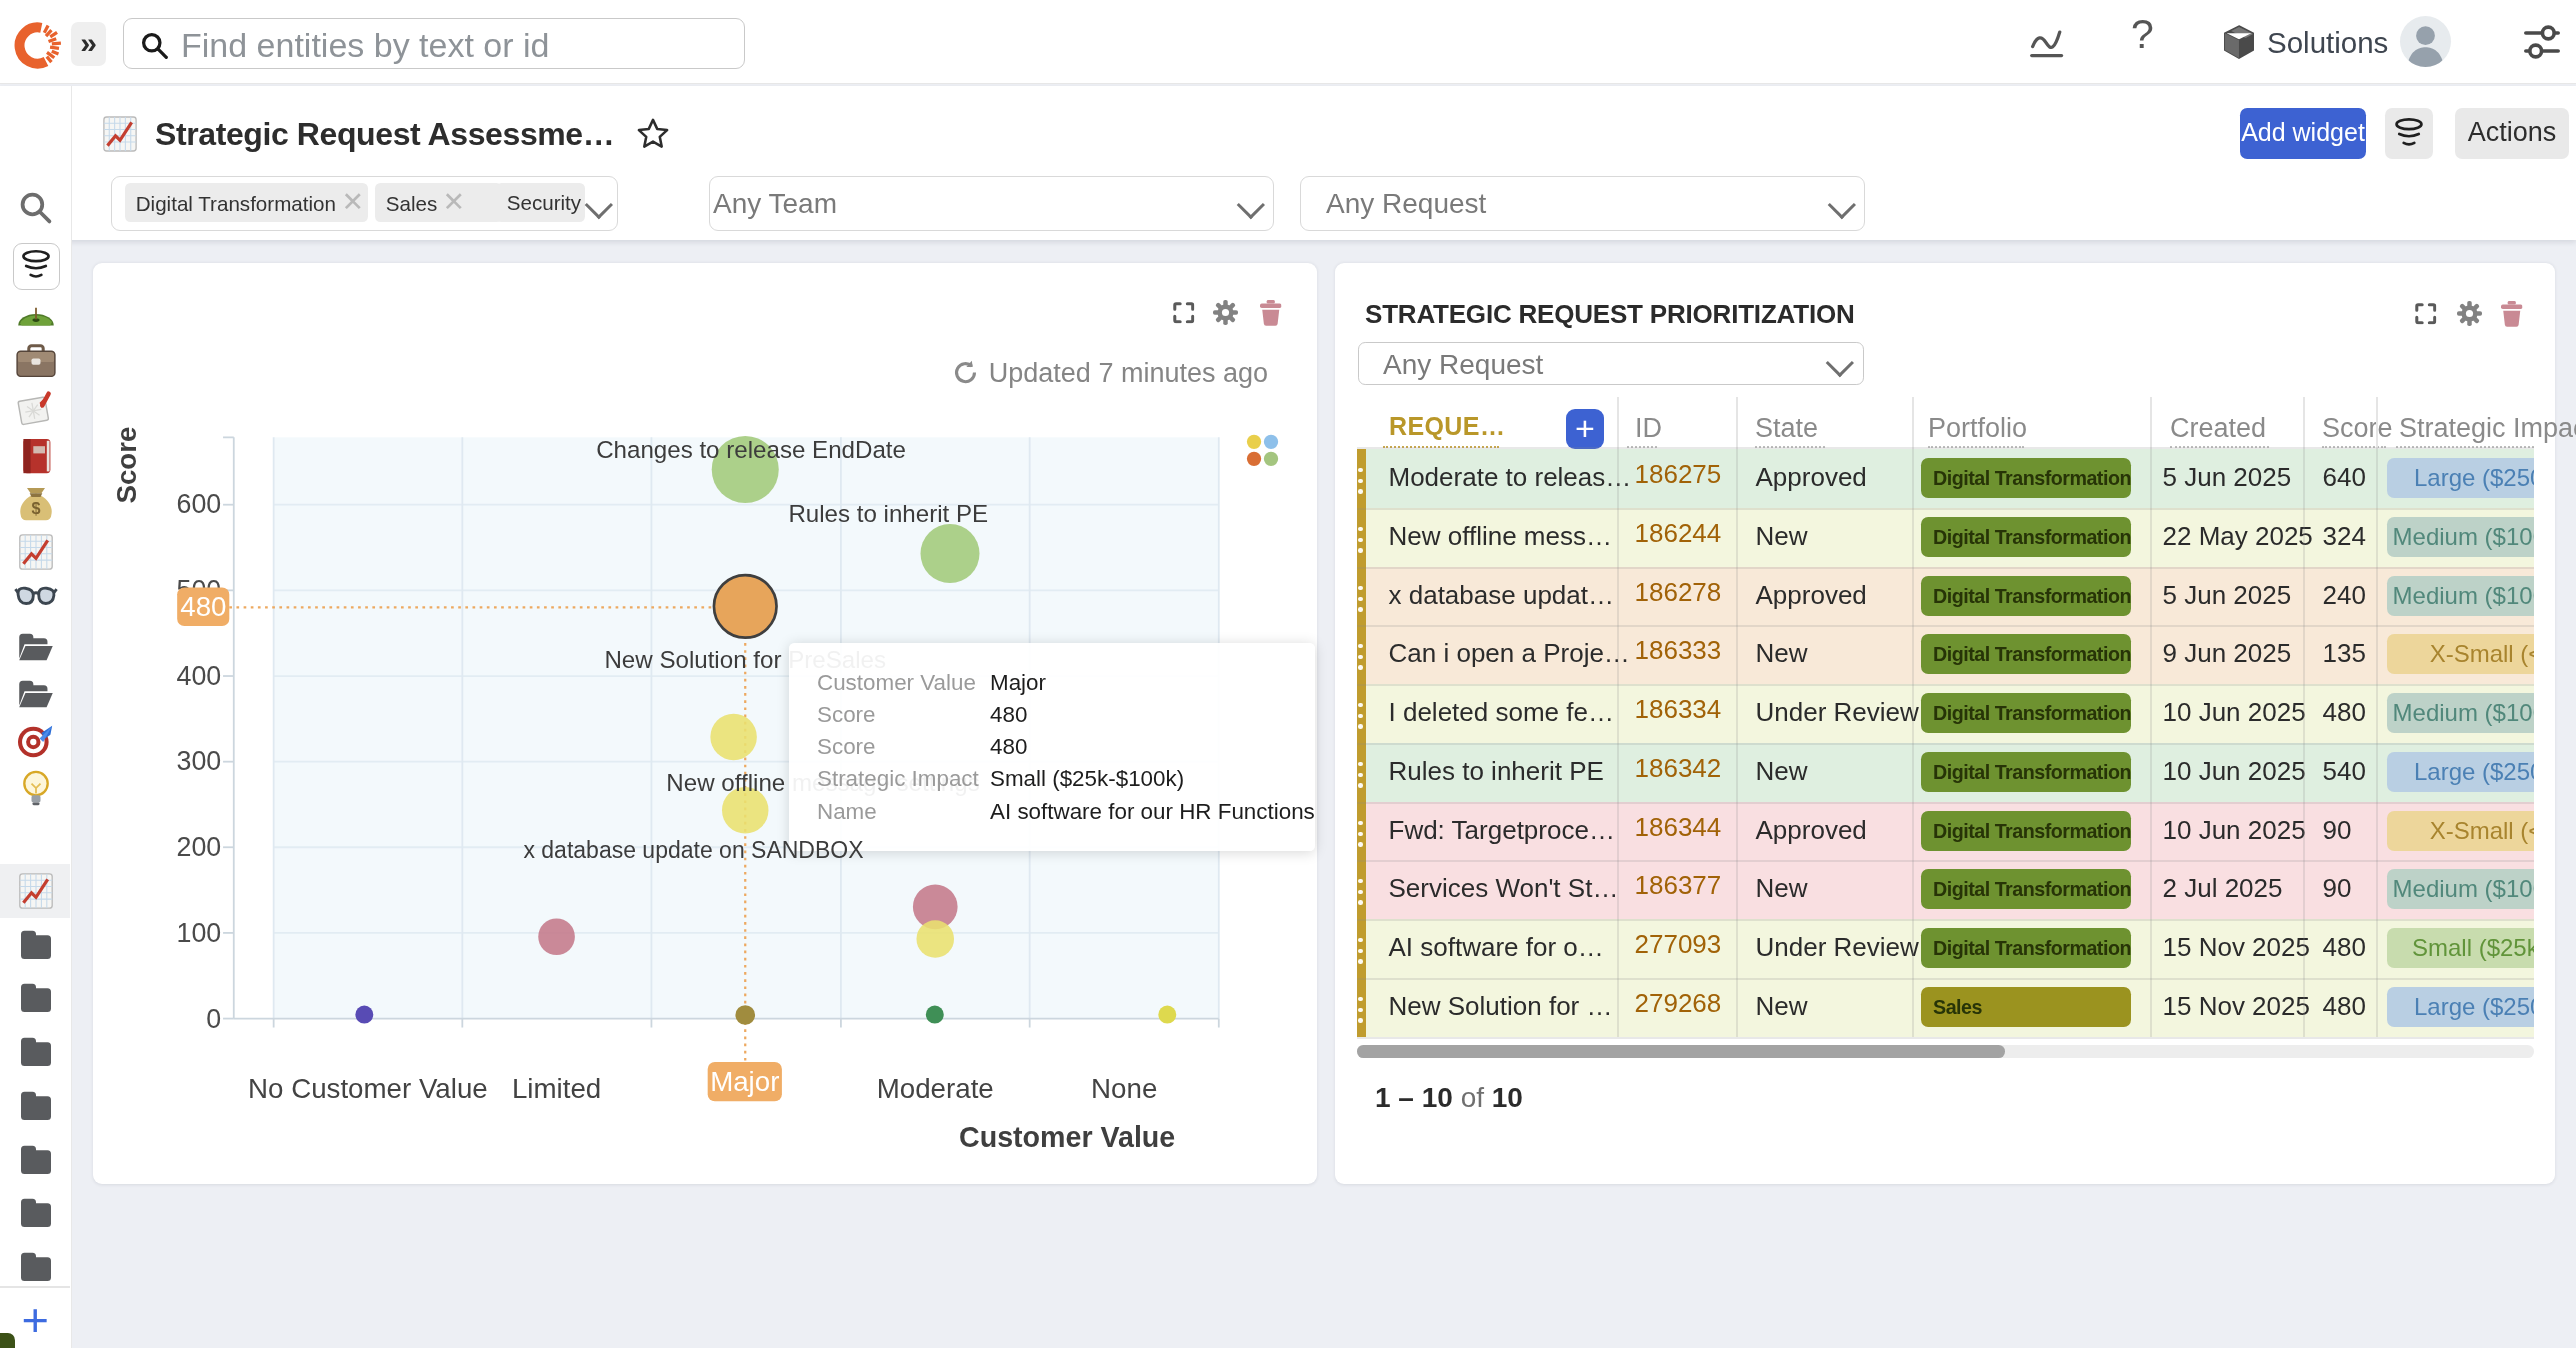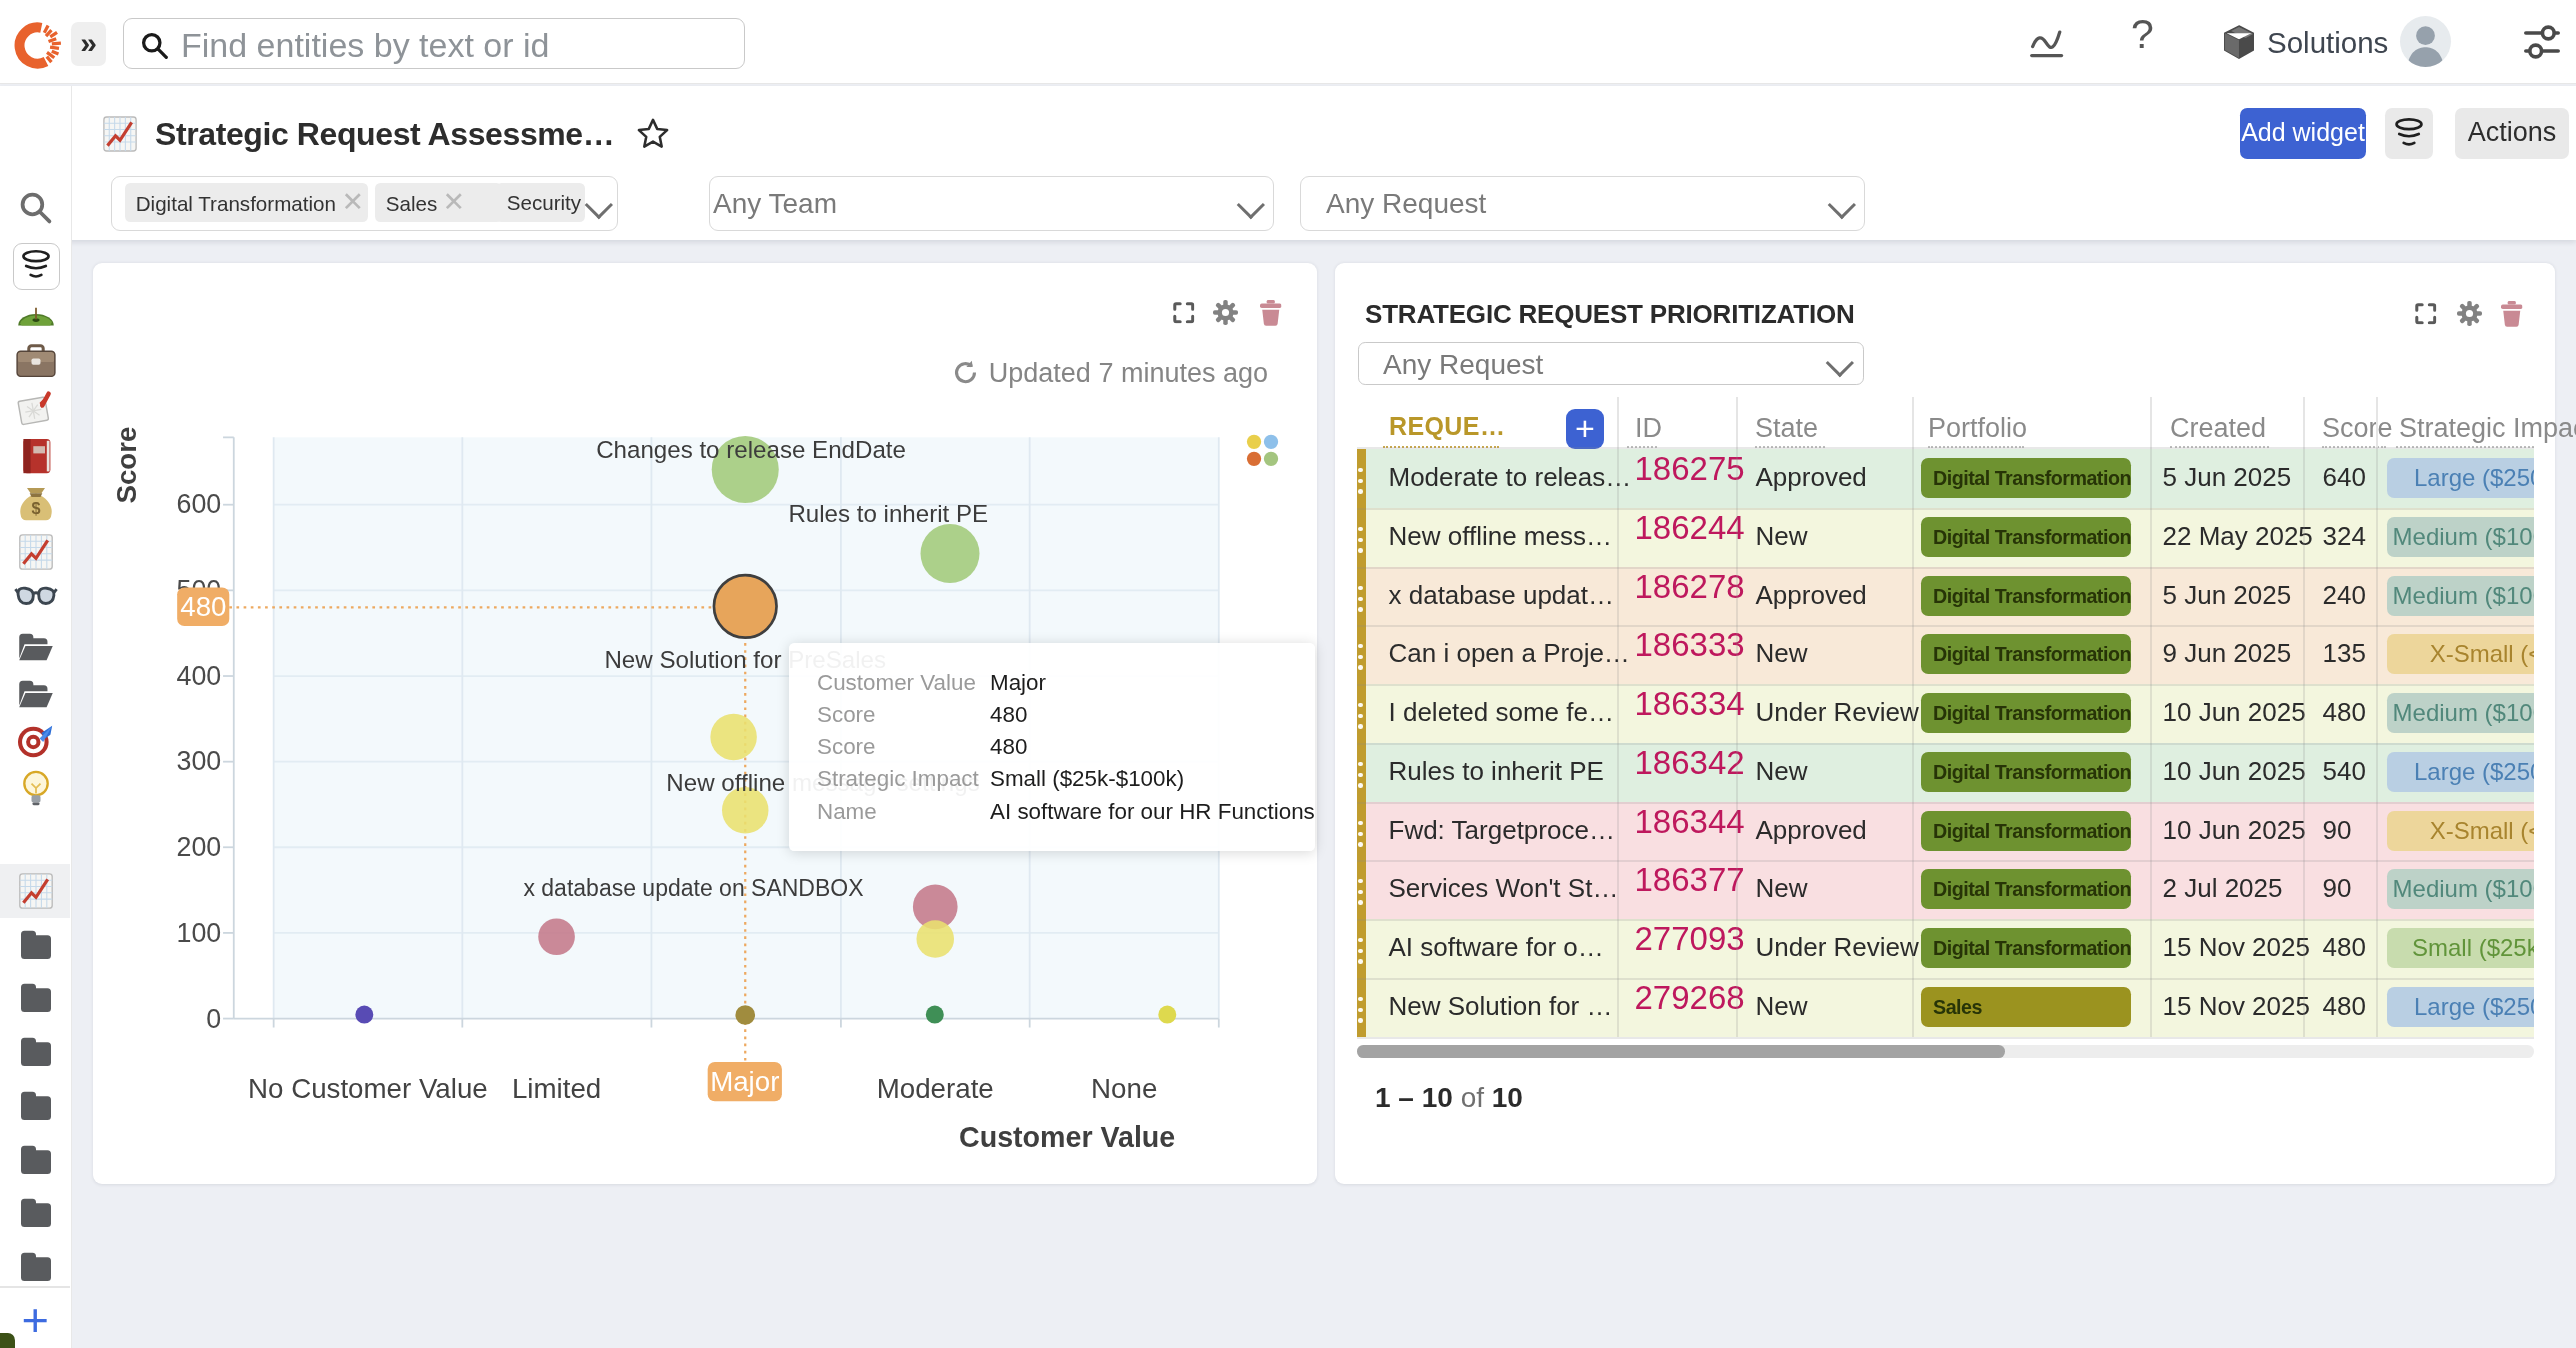--- a/index.html
+++ b/index.html
@@ -34,21 +34,21 @@
   #sidebar { position:absolute; left:0; top:86px; width:72px; height:1263px; background:#fff; border-right:1.8px solid #e8e8e8; z-index:25; }
   .sic { position:absolute; left:0; width:72px; text-align:center; }
   
   .th { position:absolute; font-size:27px; color:#8a8a8a; white-space:nowrap; }
   .thu { position:absolute; height:0; border-bottom:2.7px dotted #bdbdbd; }
   .row { position:absolute; left:21.5px; width:1177px; height:59px; overflow:hidden; }
   .rbar { position:absolute; left:0; top:0; width:9px; height:59px; background:#c09c2e; }
   .rdots { position:absolute; left:1.8px; top:12.5px; width:5.4px; }
   .rdots i { display:block; width:4.5px; height:4.5px; border-radius:50%; background:rgba(255,255,255,0.95); margin:6.3px 0; }
   .cname { position:absolute; left:32px; top:13.4px; font-size:26px; color:#2b2b2b; white-space:nowrap; }
-  .cid { position:absolute; left:278px; top:1px; font-size:33px; color:#be185d; }
+  .cid { position:absolute; left:278px; top:10px; font-size:26px; color:#a16207; }
   .cstate { position:absolute; left:399px; top:13.4px; font-size:26px; color:#2b2b2b; }
   .cport { position:absolute; left:564px; top:9px; width:210px; height:40px; border-radius:7.2px; background:#6e9230; color:#273407; font-size:19.7px; font-weight:bold; letter-spacing:-0.5px; line-height:40px; padding-left:12.5px; overflow:hidden; white-space:nowrap; }
   .ccreated { position:absolute; left:806px; top:13.4px; font-size:26px; color:#2b2b2b; white-space:nowrap; }
   .cscore { position:absolute; left:966px; top:13.4px; font-size:26px; color:#2b2b2b; }
   .cimp { position:absolute; left:1030px; top:9px; width:259px; height:40px; border-radius:7.2px; font-size:24px; line-height:40px; text-align:center; white-space:nowrap; }
   .vline { position:absolute; width:1.8px; background:rgba(140,140,140,0.20); }
   .tl { position:absolute; left:28px; font-size:22.4px; color:#9a9a9a; white-space:nowrap; }
   .tv { position:absolute; left:201px; font-size:22.4px; color:#1d1d1d; white-space:nowrap; }
   .imp-l { background:#b9cfe3; color:#4b80b4; }
   .imp-m { background:#bdd2c8; color:#51887b; }
@@ -440,21 +440,21 @@
         <div class="tv" style="top:27px;">Major</div>
       <div class="tl" style="top:59px;">Score</div>
         <div class="tv" style="top:59px;">480</div>
       <div class="tl" style="top:91px;">Score</div>
         <div class="tv" style="top:91px;">480</div>
       <div class="tl" style="top:123px;">Strategic Impact</div>
         <div class="tv" style="top:123px;">Small ($25k-$100k)</div>
       <div class="tl" style="top:156px;">Name</div>
         <div class="tv" style="top:156px;">AI software for our HR Functions</div>
     </div>
-    <div class="abs" style="left:386px;top:574px;font-size:23px;color:#3c3c3c;width:429px;text-align:center;margin-top:38px;">x database update on SANDBOX</div>
+    <div class="abs" style="left:386px;top:574px;font-size:23px;color:#3c3c3c;width:429px;text-align:center;">x database update on SANDBOX</div>
   </div>
 
   <div class="card" id="rightcard" style="left:1335px; top:263px; width:1220px; height:921px;">
     <div class="cardtitle" style="left:30px;top:36px;">STRATEGIC REQUEST PRIORITIZATION</div>
     <svg class="abs" style="left:1080px;top:40px" width="21.5" height="21.5" viewBox="0 0 24 24">
         <use href="#sym-expand" width="24" height="24"></use>
       </svg>
     <svg class="abs" style="left:1122px;top:38px" width="25" height="25" viewBox="0 0 28 28">
         <use href="#sym-gear" width="28" height="28"></use>
       </svg>

